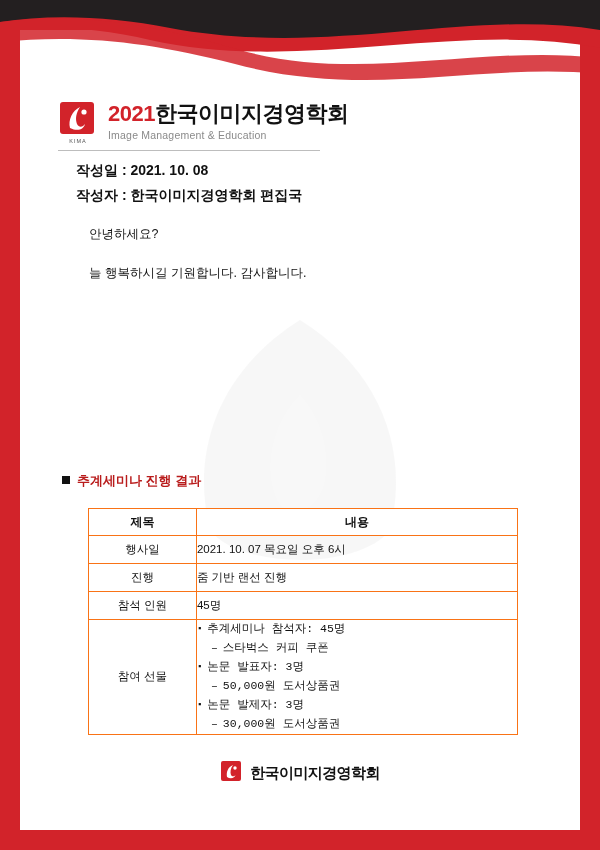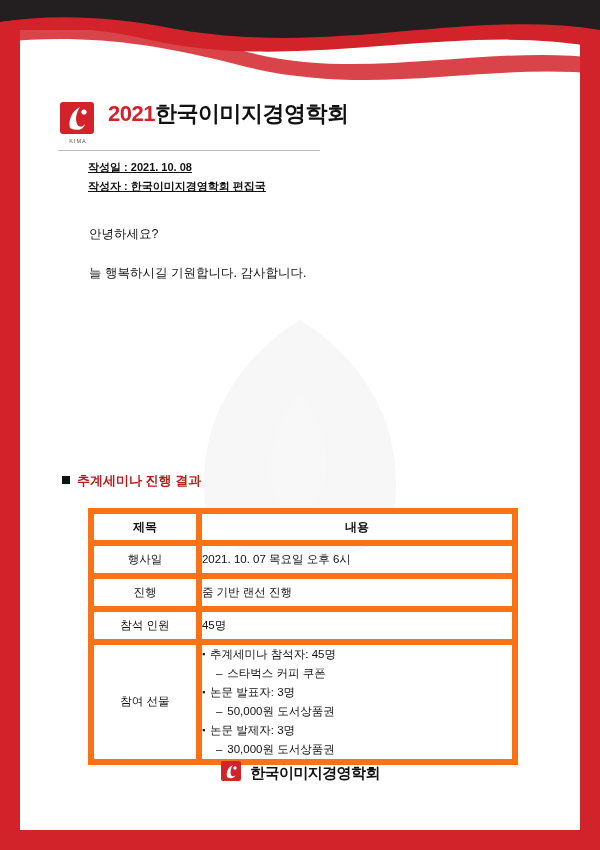--- a/index.html
+++ b/index.html
@@ -95,27 +95,26 @@
     left: 58px;
     top: 150px;
     width: 262px;
     height: 1px;
     background: #bdbdbd;
   }
 
   
   .meta {
     position: absolute;
-    left: 88px;
+    left: 76px;
     top: 158px;
-    font-size: 11px;
+    font-size: 14px;
     font-weight: bold;
     line-height: 1.75;
     color: #111;
-    text-decoration: underline;
   }
 
   
   .body-text {
     position: absolute;
     left: 76px;
     top: 223px;
     width: 452px;
     font-size: 12.5px;
     line-height: 1.85;
@@ -152,42 +151,42 @@
     top: 508px;
     width: 430px;
   }
   table.result {
     border-collapse: collapse;
     width: 430px;
     font-size: 11.5px;
     color: #111;
   }
   table.result th, table.result td {
-    border: 6px solid #f97316;
+    border: 1px solid #f97316;
     padding: 0;
   }
   table.result th {
     background: #ffffff;
     font-weight: bold;
     font-size: 12px;
     height: 26px;
   }
   .col-label { width: 108px; text-align: center; }
   .col-value { width: 322px; border-radius: 13px; }
   td.label-cell {
     text-align: center;
     height: 27px;
   }
   td.value-cell {
     padding-left: 10px;
     height: 27px;
   }
   td.gift-label { text-align: center; vertical-align: middle; }
   td.gift-value { padding: 8px 0 8px 12px; vertical-align: middle; }
-  .gift-list { margin: 0; padding: 0; list-style: none; line-height: 1.65; }
+  .gift-list { margin: 0; padding: 0; list-style: none; line-height: 1.65; font-family: Liberation Mono, monospace; }
   .gift-list li { white-space: nowrap; }
   .gift-list li.lvl1::before {
     content: "\25AA";
     font-size: 9px;
     margin-right: 5px;
     vertical-align: 1px;
   }
   .gift-list li.lvl2 { padding-left: 14px; }
   .gift-list li.lvl2::before {
     content: "\2013";
@@ -252,20 +251,21 @@
         <rect x="2" y="2" width="34" height="32" rx="3" fill="#d2232a"></rect>
         <path d="M12 28 C10 20 14 11 22 7 C18 13 17 19 19 24 C21 28 25 27 27 24 C26 29 20 32 12 28 Z" fill="#ffffff"></path>
         <circle cx="26" cy="12" r="2.6" fill="#ffffff"></circle>
       </svg>
       <div class="kima-label">KIMA</div>
     </div>
     <div class="logo-text-wrap">
       <div class="logo-title">
         <span class="year">2021</span><span>한국이미지경영학회</span>
       </div>
+      <div class="logo-sub">Image Management &amp; Education</div>
     </div>
   </div>
   <div class="logo-underline"></div>
 
   <div class="meta">
     <div>작성일 : 2021. 10. 08</div>
     <div>작성자 : 한국이미지경영학회 편집국</div>
   </div>
 
   <div class="body-text">

